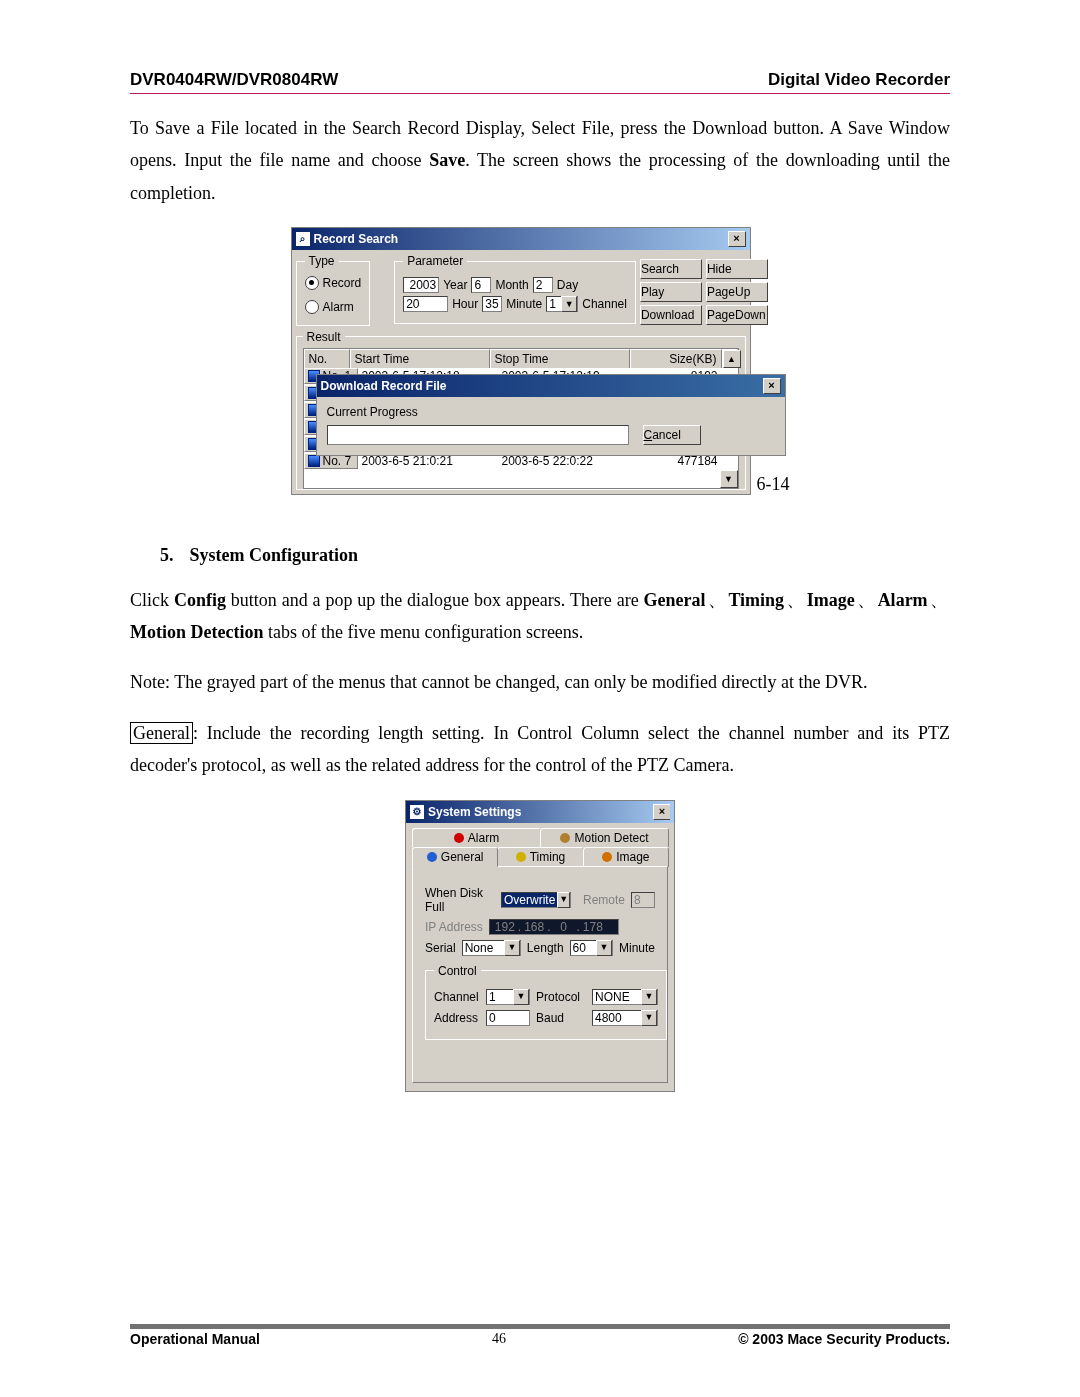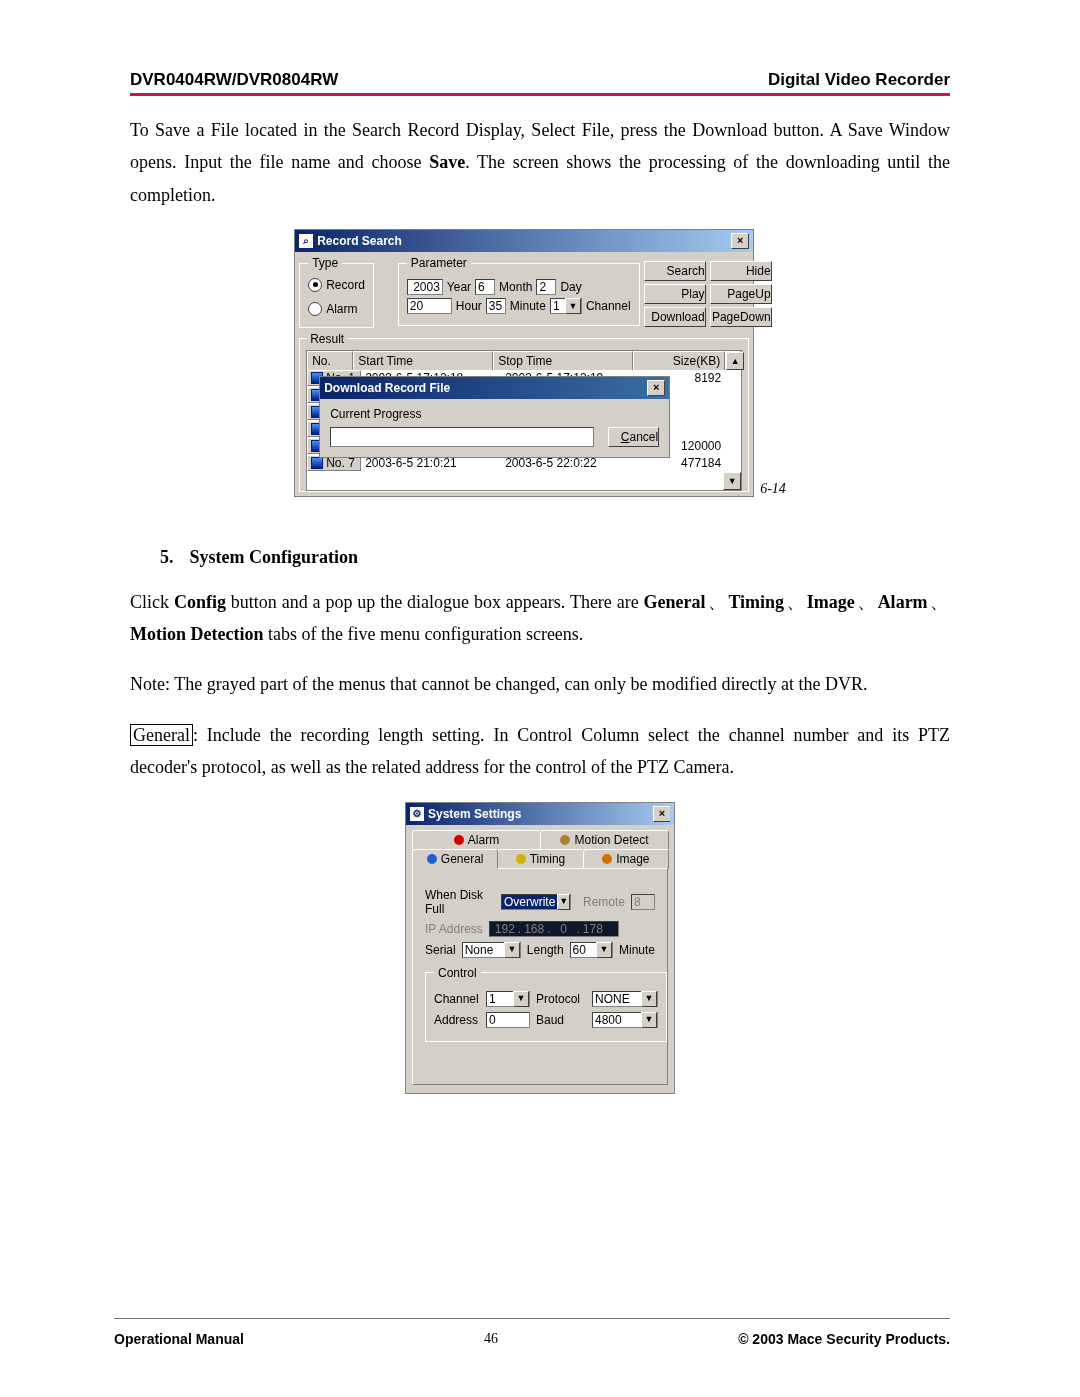--- a/index.html
+++ b/index.html
@@ -15,21 +15,21 @@
     position: relative;
     box-sizing: border-box;
     padding: 70px 130px 40px 130px;
   }
   .headerrow {
     display: flex;
     justify-content: space-between;
     font-family: Arial, Helvetica, sans-serif;
     font-weight: bold;
     font-size: 17px;
-    border-bottom: 3px solid #be185d;
+    border-bottom: 1px solid #be185d;
     padding-bottom: 3px;
     margin-bottom: 18px;
   }
   .bodytext {
     font-size: 18px;
     line-height: 1.8;
     text-align: justify;
   }
   .bold { font-weight: bold; }
   .section-heading {
@@ -85,21 +85,21 @@
     padding: 6px 8px 8px 8px;
     font-size: 12px;
   }
   fieldset.win-fs legend { padding: 0 4px; font-size: 12px; }
   .row { display:flex; align-items:center; gap:4px; margin: 3px 0; }
   .winbtn {
     background:#d4d0c8;
     border:1px solid #fff;
     border-right-color:#404040; border-bottom-color:#404040;
     padding: 2px 0;
-    width: 60px; text-align:right;
+    width: 60px; text-align:left;
     font-size:12px; font-family: inherit;
     cursor: default;
   }
   .wininput {
     background:#fff; border:1px solid #808080;
     border-top-color:#404040; border-left-color:#404040;
     font-size:12px; padding: 1px 2px; height:16px;
     box-sizing:border-box;
   }
   .winselect {
@@ -156,38 +156,38 @@
   .scrollbtn {
     width:16px; height:16px; background:#d4d0c8;
     border:1px solid #fff; border-right-color:#404040; border-bottom-color:#404040;
     display:flex; align-items:center; justify-content:center;
     font-size:9px; position:absolute; right:0;
   }
 
   .download-modal {
     position:absolute;
     left:24px; top:146px;
-    width:351px;
+    width:470px;
     border:1px solid #808080;
   }
   .download-body { background:#d4d0c8; padding:8px 10px 10px 10px; }
   .progressbar {
     width:300px; height:18px; background:#fff;
     border:1px solid #808080; border-top-color:#404040; border-left-color:#404040;
     display:inline-block; vertical-align:middle;
   }
 
   .footerrow {
     position: absolute;
-    left: 114px; right: 130px; bottom: 50px;
-    border-top: 1px solid #737373;
+    left: 130px; right: 130px; bottom: 50px;
+    border-top: 5px solid #737373;
     display:flex; justify-content:space-between;
     font-family: Arial, Helvetica, sans-serif;
     font-weight: bold; font-size: 14px;
-    padding-top: 12px;
+    padding-top: 2px;
   }
   .footerrow .pg { font-family: "Times New Roman", serif; font-weight: normal; }
 
   
   .tabs { display:flex; flex-wrap:wrap; padding: 4px 6px 0 6px; font-size:12px; }
   .tab {
     background:#d4d0c8; border:1px solid #808080; border-bottom:none;
     border-top-left-radius:3px; border-top-right-radius:3px;
     padding: 2px 10px; margin-right:-1px; display:flex; align-items:center; gap:4px;
     position:relative; top:1px; cursor:default;
@@ -352,21 +352,21 @@
         </div>
         <div class="download-body">
           <div class="lbl" style="margin-bottom:6px;">Current Progress</div>
           <div style="display:flex; align-items:center; gap:14px;">
             <span class="progressbar"></span>
             <span class="winbtn" style="width:56px;"><u>C</u>ancel</span>
           </div>
         </div>
       </div>
     </div>
-    <span style="font-size:14px;font-style:italic;">6-14</span>
+    <span style="font-size:18px;">6-14</span>
   </div>
 
   <div class="section-heading">
     <span class="num">5.</span>
     <span>System Configuration</span>
   </div>
   <p class="bodytext">
     <span>Click </span><span class="bold">Config</span><span> button and a pop up the dialogue box appears. There are </span><span class="bold">General</span><span class="cjkcomma">、</span><span class="bold">Timing</span><span class="cjkcomma">、</span><span class="bold">Image</span><span class="cjkcomma">、</span><span class="bold">Alarm</span><span class="cjkcomma">、</span><span class="bold">Motion Detection</span><span> tabs of the five menu configuration screens.</span>
   </p>
   <p class="bodytext" style="text-align:left;">Note: The grayed part of the menus that cannot be changed, can only be modified directly at the DVR.</p>

